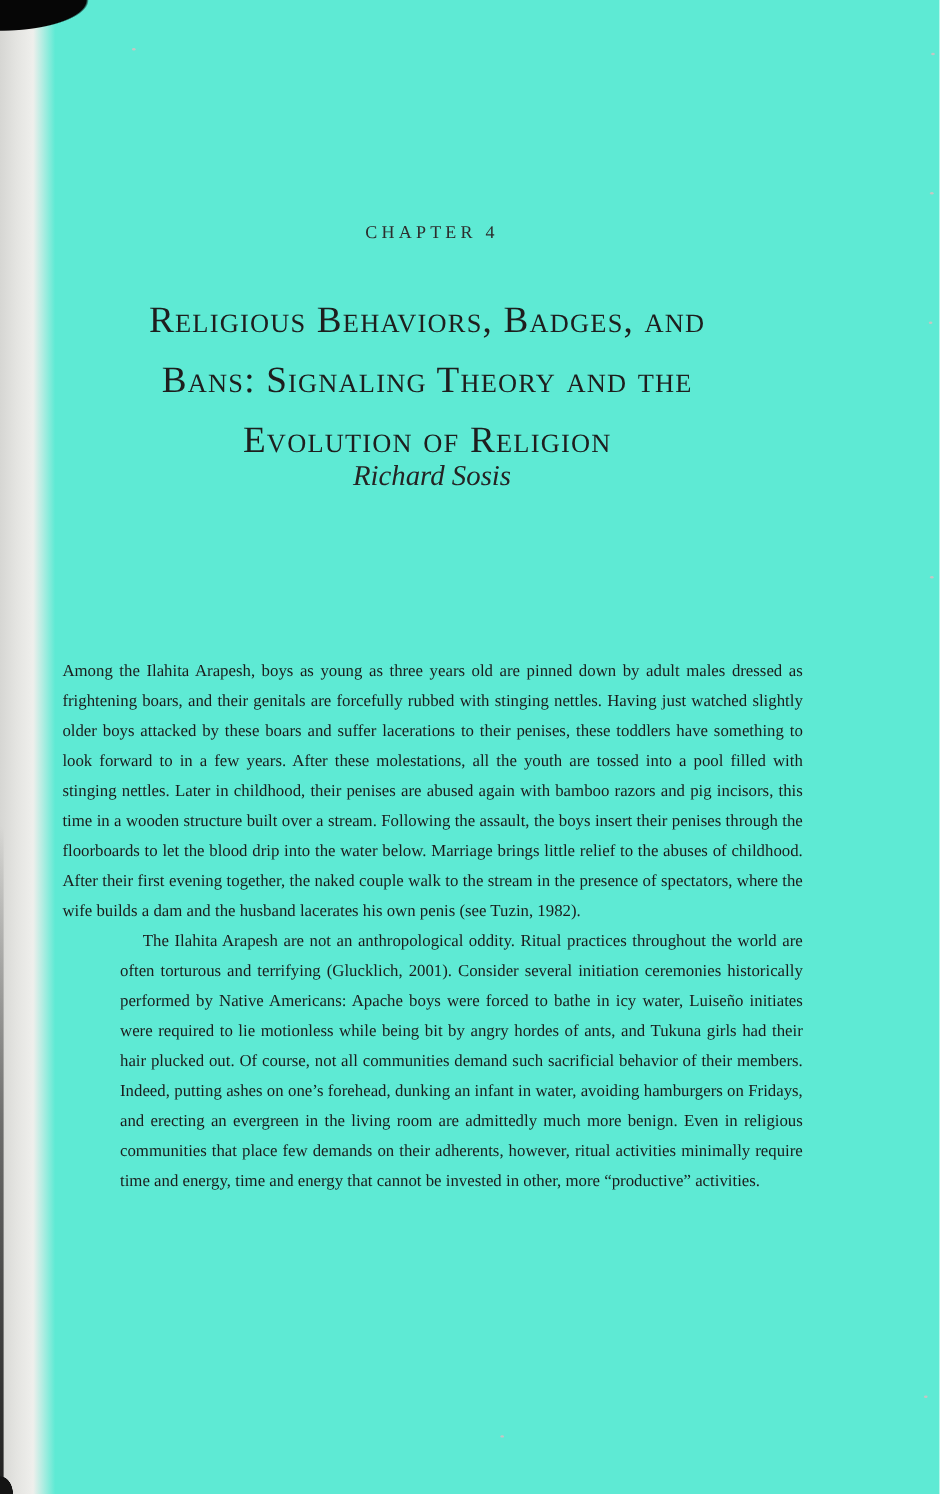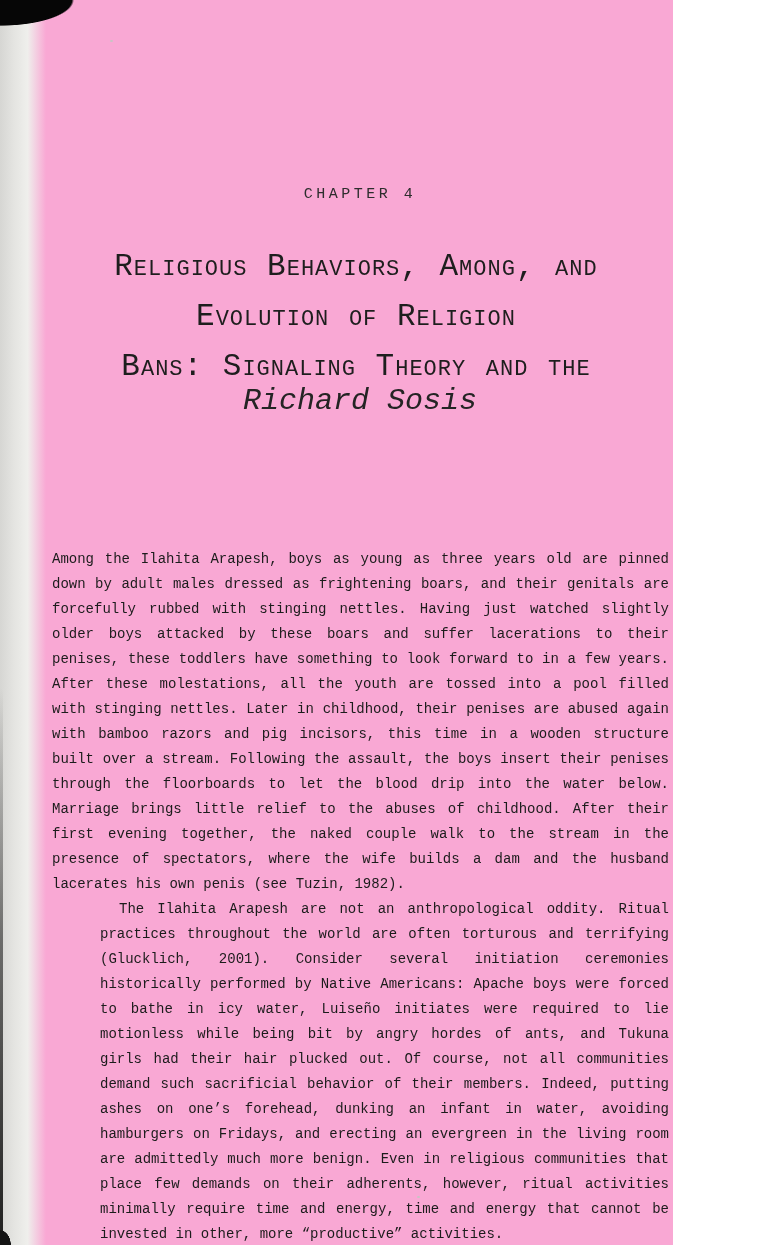--- a/index.html
+++ b/index.html
@@ -1,22 +1,22 @@
 <!DOCTYPE html>
 <html><head>
 <meta charset="utf-8">
 <style>
   html, body { margin: 0; padding: 0; background: #ffffff; }
   .page {
     position: relative;
-    width: 673px;
+    width: 783px;
     height: 1245px;
-    background: #f9a8d4;
+    background: #5eead4;
     overflow: hidden;
-    font-family: Liberation Mono, monospace;
+    font-family: Liberation Serif, serif;
   }
   
   .left-shade {
     position: absolute;
     left: 0; top: 0;
     width: 46px; height: 100%;
     background: linear-gradient(to right,
       #d6d6d3 0%, #e4e4e1 30%, #efefec 60%, rgba(252,252,250,0) 100%);
   }
   
@@ -65,21 +65,21 @@
     line-height: 50px;
     letter-spacing: 1px;
     color: #1e1e1e;
   }
   .author {
     position: absolute;
     left: 52px; top: 384px;
     width: 616px;
     text-align: center;
     font-style: italic;
-    font-size: 30px;
+    font-size: 24px;
     color: #242424;
   }
   .bodytext {
     position: absolute;
     left: 52px; top: 547px;
     width: 617px;
     font-size: 14px;
     line-height: 25px;
     text-align: justify;
     color: #1c1c1c;
@@ -101,23 +101,23 @@
   <div class="speck" style="left:775px; top:160px; width:3px; height:2px;"></div>
   <div class="speck" style="left:774px; top:268px; width:3px; height:2px;"></div>
   <div class="speck" style="left:775px; top:480px; width:3px; height:2px;"></div>
   <div class="speck" style="left:770px; top:1163px;width:3px; height:2px;"></div>
   <div class="speck" style="left:110px; top:40px;  width:3px; height:2px;"></div>
   <div class="speck" style="left:417px; top:1196px;width:3px; height:2px;"></div>
 
   <div class="chapter">CHAPTER 4</div>
 
   <h1 class="title">
-    <div>Religious Behaviors, Among, and</div>
+    <div>Religious Behaviors, Badges, and</div>
+    <div>Bans: Signaling Theory and the</div>
     <div>Evolution of Religion</div>
-    <div>Bans: Signaling Theory and the</div>
   </h1>
 
   <div class="author">Richard Sosis</div>
 
   <div class="bodytext">
     <p>Among the Ilahita Arapesh, boys as young as three years old are pinned down by adult males dressed as frightening boars, and their genitals are forcefully rubbed with stinging nettles. Having just watched slightly older boys attacked by these boars and suffer lacerations to their penises, these toddlers have something to look forward to in a few years. After these molestations, all the youth are tossed into a pool filled with stinging nettles. Later in childhood, their penises are abused again with bamboo razors and pig incisors, this time in a wooden structure built over a stream. Following the assault, the boys insert their penises through the floorboards to let the blood drip into the water below. Marriage brings little relief to the abuses of childhood. After their first evening together, the naked couple walk to the stream in the presence of spectators, where the wife builds a dam and the husband lacerates his own penis (see Tuzin, 1982).</p>
     <p class="indented">The Ilahita Arapesh are not an anthropological oddity. Ritual practices throughout the world are often torturous and terrifying (Glucklich, 2001). Consider several initiation ceremonies historically performed by Native Americans: Apache boys were forced to bathe in icy water, Luiseño initiates were required to lie motionless while being bit by angry hordes of ants, and Tukuna girls had their hair plucked out. Of course, not all communities demand such sacrificial behavior of their members. Indeed, putting ashes on one’s forehead, dunking an infant in water, avoiding hamburgers on Fridays, and erecting an evergreen in the living room are admittedly much more benign. Even in religious communities that place few demands on their adherents, however, ritual activities minimally require time and energy, time and energy that cannot be invested in other, more “productive” activities.</p>
   </div>
 
 </div>

